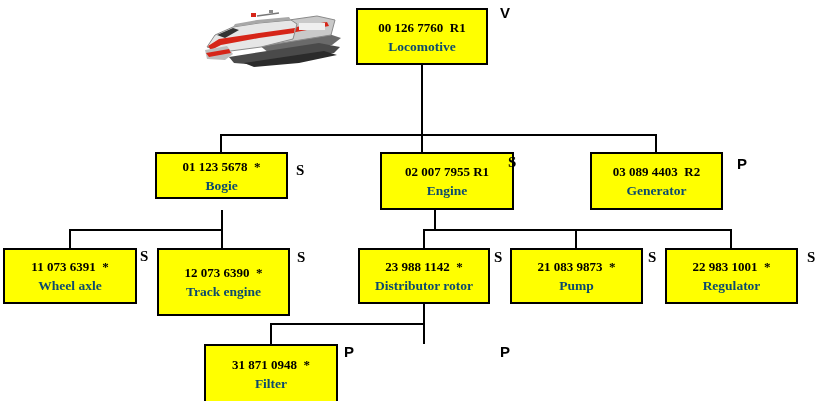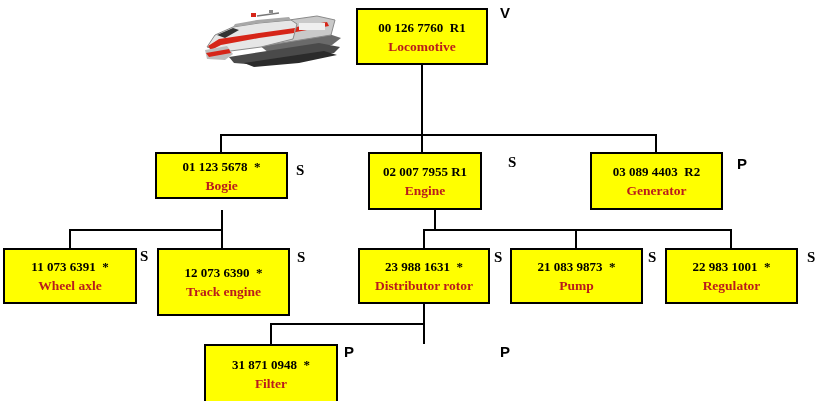--- a/index.html
+++ b/index.html
@@ -16,21 +16,21 @@
     border:2px solid var(--box-border,#000000);
     box-sizing:border-box;
     display:flex;flex-direction:column;align-items:center;justify-content:center;
     text-align:center;
   }
   .node .num{
     font-weight:bold;font-size:13px;line-height:19px;color:#000;
     white-space:pre;
   }
   .node .nm{
-    font-weight:bold;font-size:13.5px;line-height:19px;color:#b91c1c;
+    font-weight:bold;font-size:13.5px;line-height:19px;color:#0c4a6e;
     white-space:pre;
   }
   .type-label{
     position:absolute;
     font-family:"Liberation Sans", sans-serif;
     font-weight:bold;font-size:15px;color:#000;line-height:16px;
   }
   .type-label.serif{font-family:"Liberation Serif", serif;font-size:15px;}
   .line{
     position:absolute;background:var(--line,#000000);
@@ -92,21 +92,21 @@
     <div class="nm">Locomotive</div>
   </div>
   <div class="type-label" style="left:500px;top:5px">V</div>
 
   <div class="node" style="left:155px;top:152px;width:133px;height:47px">
     <div class="num">01 123 5678  *</div>
     <div class="nm">Bogie</div>
   </div>
   <div class="type-label serif" style="left:296px;top:162px">S</div>
 
-  <div class="node" style="left:368px;top:152px;width:114px;height:58px">
+  <div class="node" style="left:380px;top:152px;width:134px;height:58px">
     <div class="num">02 007 7955 R1</div>
     <div class="nm">Engine</div>
   </div>
   <div class="type-label serif" style="left:508px;top:154px">S</div>
 
   <div class="node" style="left:590px;top:152px;width:133px;height:58px">
     <div class="num">03 089 4403  R2</div>
     <div class="nm">Generator</div>
   </div>
   <div class="type-label" style="left:737px;top:156px">P</div>
@@ -117,21 +117,21 @@
   </div>
   <div class="type-label serif" style="left:140px;top:248px">S</div>
 
   <div class="node" style="left:157px;top:248px;width:133px;height:68px">
     <div class="num">12 073 6390  *</div>
     <div class="nm">Track engine</div>
   </div>
   <div class="type-label serif" style="left:297px;top:249px">S</div>
 
   <div class="node" style="left:358px;top:248px;width:132px;height:56px">
-    <div class="num">23 988 1631  *</div>
+    <div class="num">23 988 1142  *</div>
     <div class="nm">Distributor rotor</div>
   </div>
   <div class="type-label serif" style="left:494px;top:249px">S</div>
 
   <div class="node" style="left:510px;top:248px;width:133px;height:56px">
     <div class="num">21 083 9873  *</div>
     <div class="nm">Pump</div>
   </div>
   <div class="type-label serif" style="left:648px;top:249px">S</div>
 

